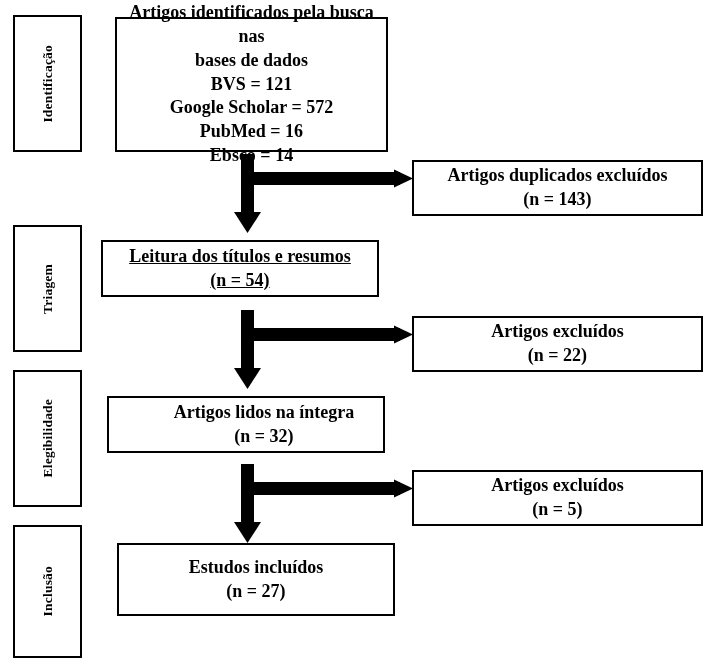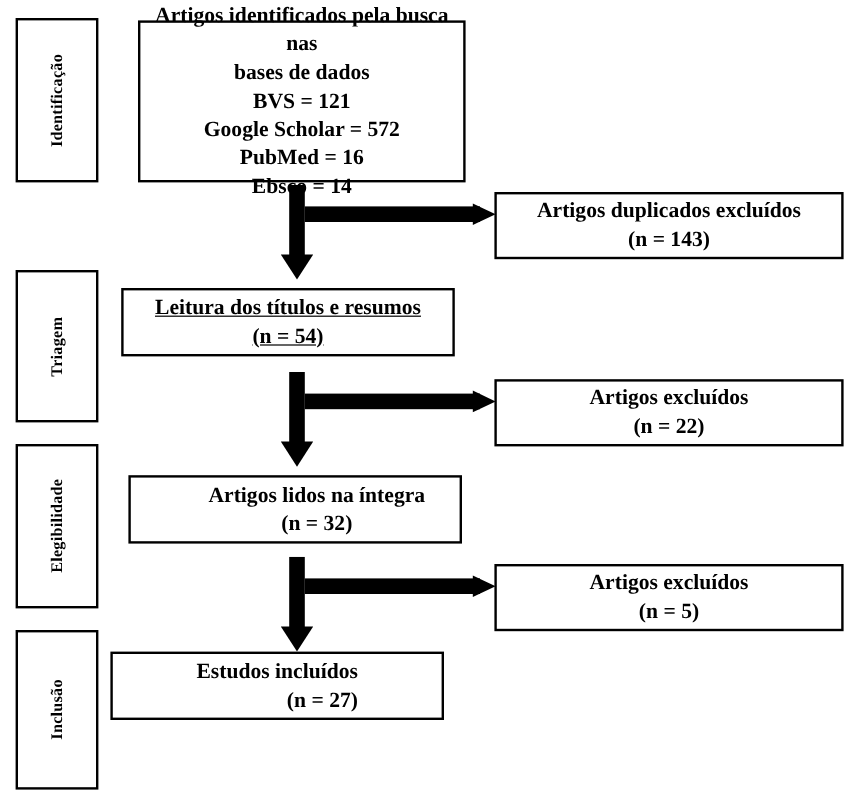--- a/index.html
+++ b/index.html
@@ -98,21 +98,21 @@
   <div class="box" style="left:101px; top:240px; width:278px; height:57px;text-decoration:underline;">
     <span class="box-text">Leitura dos títulos e resumos
 (n = 54)</span>
   </div>
 
   <div class="box" style="left:107px; top:396px; width:278px; height:57px;padding-left:36px;">
     <span class="box-text">Artigos lidos na íntegra
 (n = 32)</span>
   </div>
 
-  <div class="box" style="left:92px; top:543px; width:278px; height:57px;text-align:right;">
+  <div class="box" style="left:117px; top:543px; width:278px; height:73px;">
     <span class="box-text">Estudos incluídos
 (n = 27)</span>
   </div>
 
   <div class="box" style="left:412px; top:160px; width:291px; height:56px;">
     <span class="box-text">Artigos duplicados excluídos
 (n = 143)</span>
   </div>
 
   <div class="box" style="left:412px; top:316px; width:291px; height:56px;">

